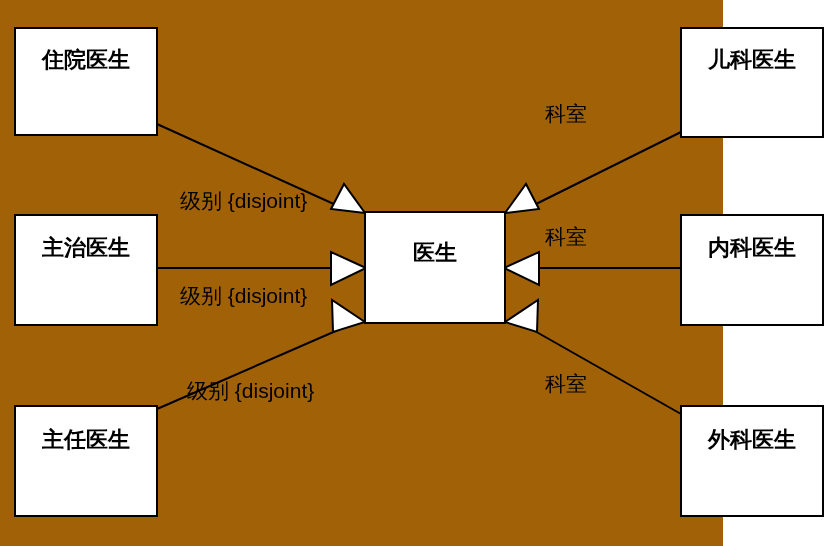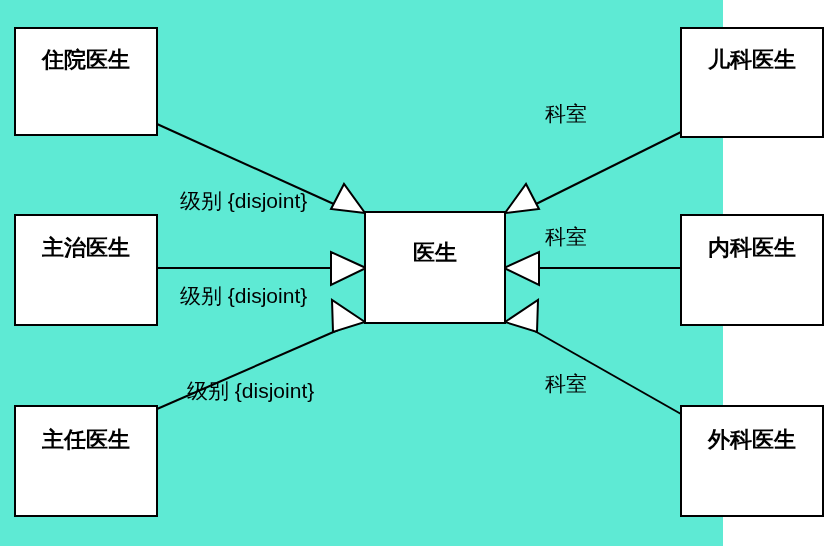--- a/index.html
+++ b/index.html
@@ -10,21 +10,21 @@
   body {
     width: 840px;
     height: 546px;
     font-family: "Liberation Sans", "DejaVu Sans", sans-serif;
     overflow: hidden;
   }
   #diagram-root {
     position: relative;
     width: 723px;
     height: 546px;
-    background: #5eead4;
+    background: #a16207;
   }
   svg.canvas {
     position: absolute;
     left: 0;
     top: 0;
     width: 840px;
     height: 546px;
     display: block;
   }
   .entity-box {

